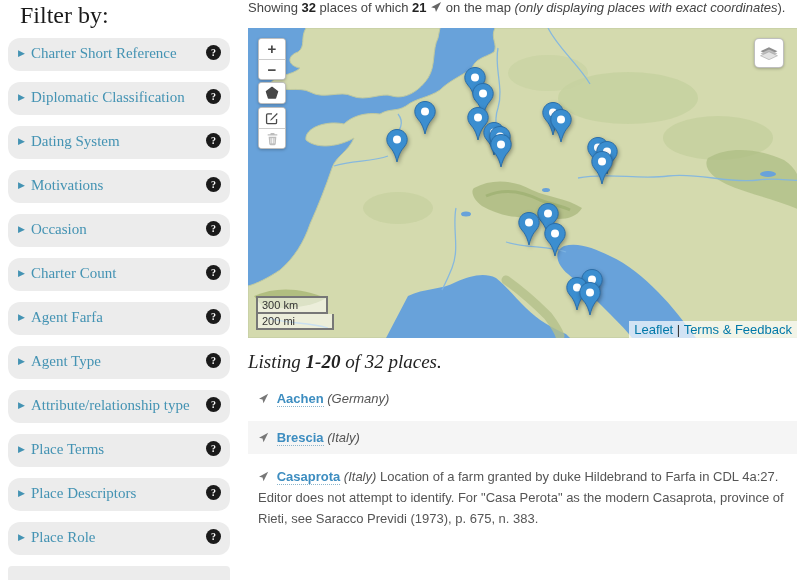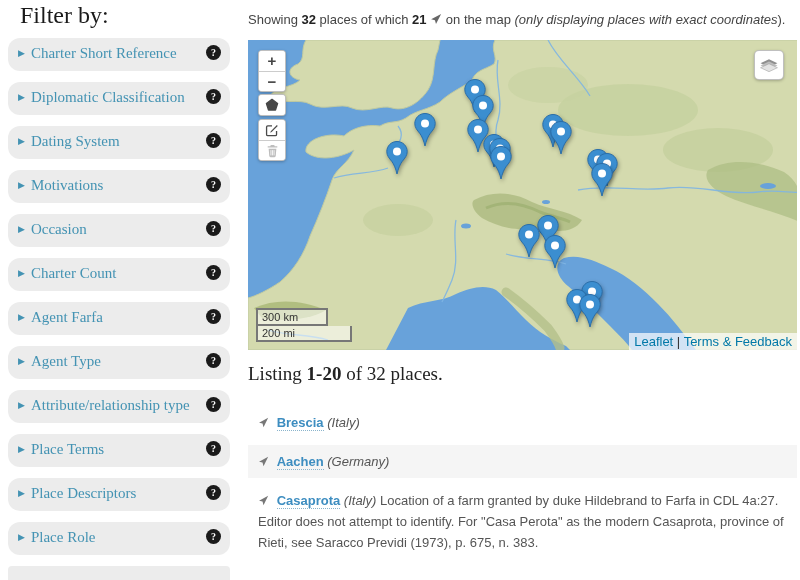--- a/index.html
+++ b/index.html
@@ -15,21 +15,21 @@
                  font-family:"Liberation Serif", serif; font-size:15px; line-height:21px;
                  color:#4493b3; }
   .filter-item .arrow { font-size:9px; margin-right:6px; position:relative; top:-2px; color:#4493b3; }
   .filter-item .help { position:absolute; right:9px; top:7px; width:15px; height:15px;
                        border-radius:50%; background:#1a1a1a; color:#fff;
                        font:bold 10px/15px "Liberation Serif", serif; text-align:center; }
   .filter-stub { background:#ececec; border-radius:4px; height:24px; }
 
   
   .main { position:absolute; left:248px; top:0; width:549px; }
-  .summary { font-size:13px; color:#444; margin-top:12px; }
+  .summary { font-size:13px; color:#444; margin-top:0; }
   .summary b { color:#222; }
   .summary .nav-ico { display:inline-block; vertical-align:-1px; }
   .summary i { color:#444; }
 
   
   .map { position:relative; margin-top:13px; width:549px; height:310px;
          background:#68a2da; overflow:hidden; }
   .map > svg.base { position:absolute; left:0; top:0; }
   .marker { position:absolute; width:24px; height:36px; margin-left:-12px; margin-top:-12px; cursor:pointer; }
   .marker svg { filter: drop-shadow(1px 2px 2px rgba(0,0,0,.35)); }
@@ -48,21 +48,21 @@
   .scalectl { position:absolute; left:8px; bottom:8px; font-size:11px; color:#333; }
   .scale-line { background:rgba(255,255,255,.55); border:2px solid #777;
                 padding:0 4px; line-height:14px; white-space:nowrap; }
   .scale-line.mi { border-top:none; }
   .attrib { position:absolute; right:0; bottom:0; background:rgba(255,255,255,.7);
             font-size:13px; line-height:15px; padding:1px 5px; color:#333; }
   .attrib a { color:#0078a8; text-decoration:none; cursor:pointer; }
 
   
   .listing-h { font-family:"Liberation Serif", serif; font-weight:normal; font-size:19px;
-               color:#222; margin:13px 0 21px 0; }
+               color:#222; margin:13px 0 9px 0;font-style:italic; }
   .places { list-style:none; }
   .place-row { padding:6px 10px; margin-bottom:6px; font-size:13px; line-height:21px; color:#555; }
   .place-row:nth-child(even) { background:#f5f5f5; }
   .place-row .nav-ico { margin-right:4px; vertical-align:-1px; }
   .place-name { color:#3d8dc0; font-weight:bold; text-decoration:none;
                 border-bottom:1px dotted #8ab4cc; cursor:pointer; }
   .place-country { font-style:italic; }
 </style>
 </head>
 <body>
@@ -355,36 +355,36 @@
     <div class="ctl layersctl">
       <svg width="22" height="22" viewBox="0 0 26 26">
         <path d="M13 15.5 L3 10.8 L13 6.1 L23 10.8 Z" fill="#8f8f8f"></path>
         <path d="M13 18.2 L3 13.5 L13 8.8 L23 13.5 Z" fill="#bdbdbd"></path>
         <path d="M13 20.9 L3 16.2 L13 11.5 L23 16.2 Z" fill="#e3e3e3" stroke="#9a9a9a" stroke-width="0.6"></path>
       </svg>
     </div>
 
     <div class="scalectl">
       <div class="scale-line km" style="width:72px">300 km</div>
-      <div class="scale-line mi" style="width:96px">200 mi</div>
+      <div class="scale-line mi" style="width:78px">200 mi</div>
     </div>
 
     <div class="attrib"><a>Leaflet</a><span> | </span><a>Terms &amp; Feedback</a></div>
   </div>
 
   <h2 class="listing-h"><span>Listing</span> <b>1-20</b> <span>of 32 places.</span></h2>
 
   <ul class="places" id="places-list">
   <li class="place-row"><svg class="nav-ico" width="11" height="11" viewBox="0 0 16 16">
           <path d="M1.5 8.2 L14.8 1.2 L8 14.8 L6.6 9.6 Z" fill="#777"></path>
-        </svg> <a class="place-name">Brescia</a> <span class="place-country">(Italy)</span> </li>
+        </svg> <a class="place-name">Aachen</a> <span class="place-country">(Germany)</span> </li>
 
   <li class="place-row"><svg class="nav-ico" width="11" height="11" viewBox="0 0 16 16">
           <path d="M1.5 8.2 L14.8 1.2 L8 14.8 L6.6 9.6 Z" fill="#777"></path>
-        </svg> <a class="place-name">Aachen</a> <span class="place-country">(Germany)</span> </li>
+        </svg> <a class="place-name">Brescia</a> <span class="place-country">(Italy)</span> </li>
 
   <li class="place-row"><svg class="nav-ico" width="11" height="11" viewBox="0 0 16 16">
           <path d="M1.5 8.2 L14.8 1.2 L8 14.8 L6.6 9.6 Z" fill="#777"></path>
         </svg> <a class="place-name">Casaprota</a> <span class="place-country">(Italy)</span> <span class="place-desc">Location of a farm granted by duke Hildebrand to Farfa in CDL 4a:27. Editor does not attempt to identify. For "Casa Perota" as the modern Casaprota, province of Rieti, see Saracco Previdi (1973), p. 675, n. 383.</span></li>
 
 
 </ul>
 </main>
 
 </body></html>

